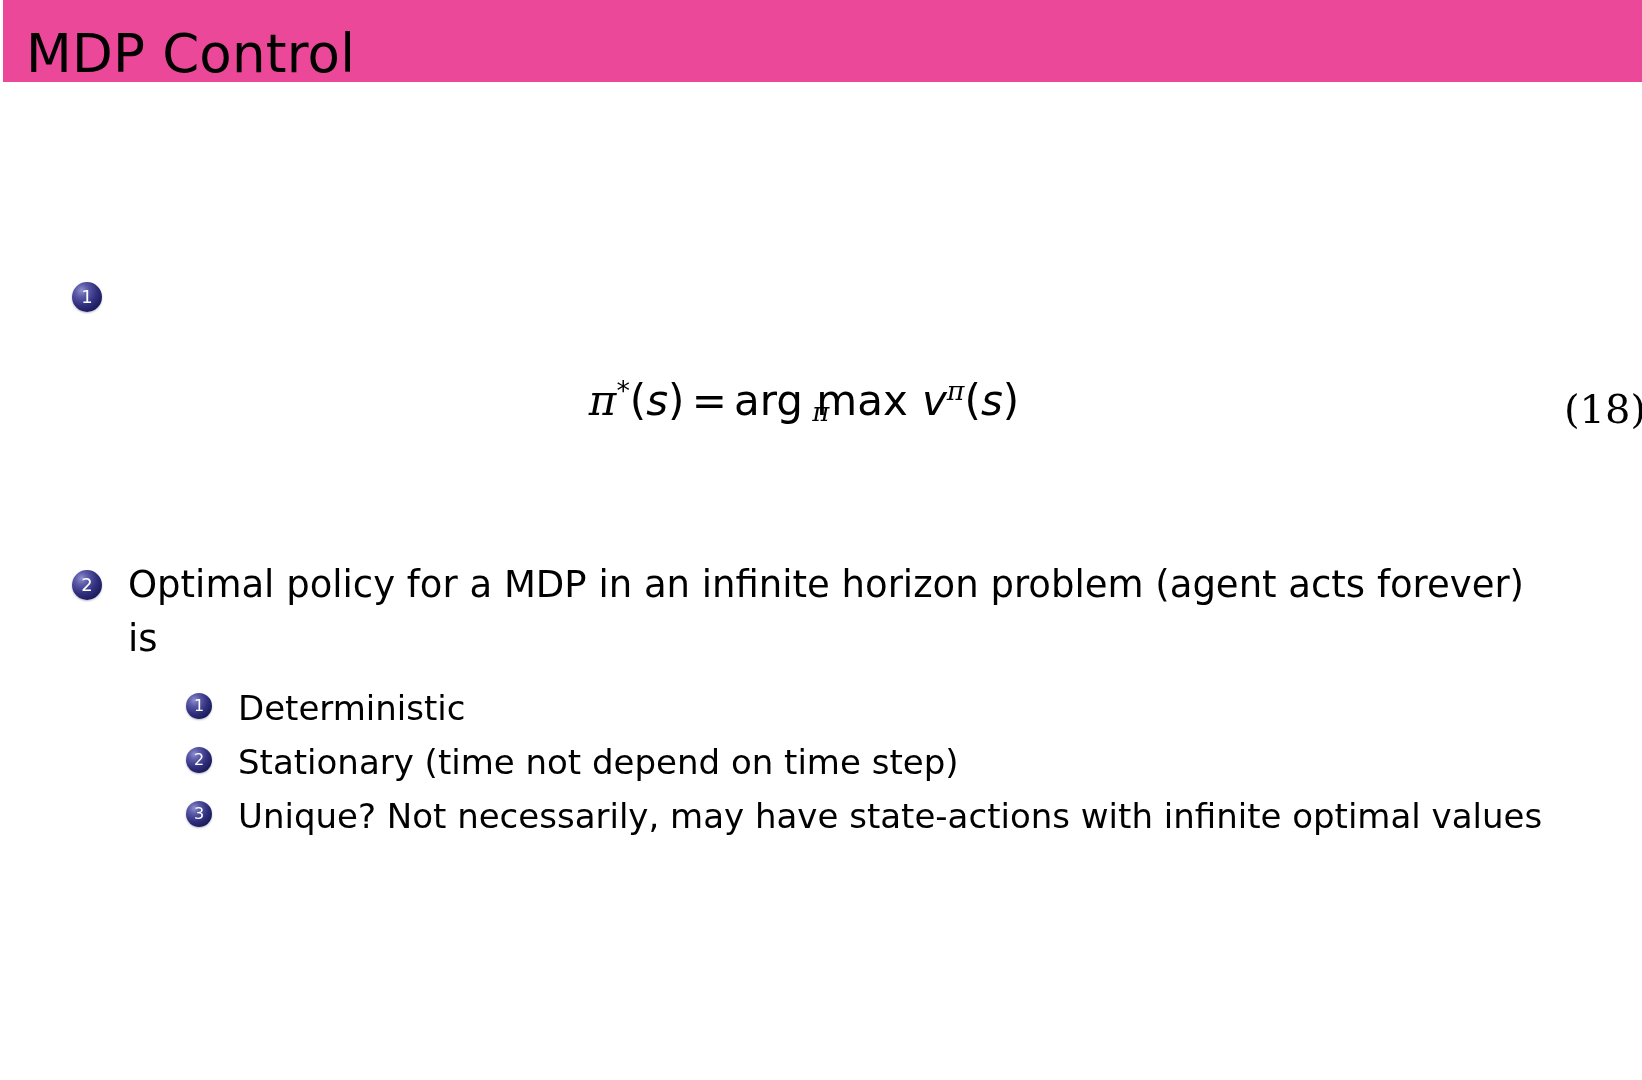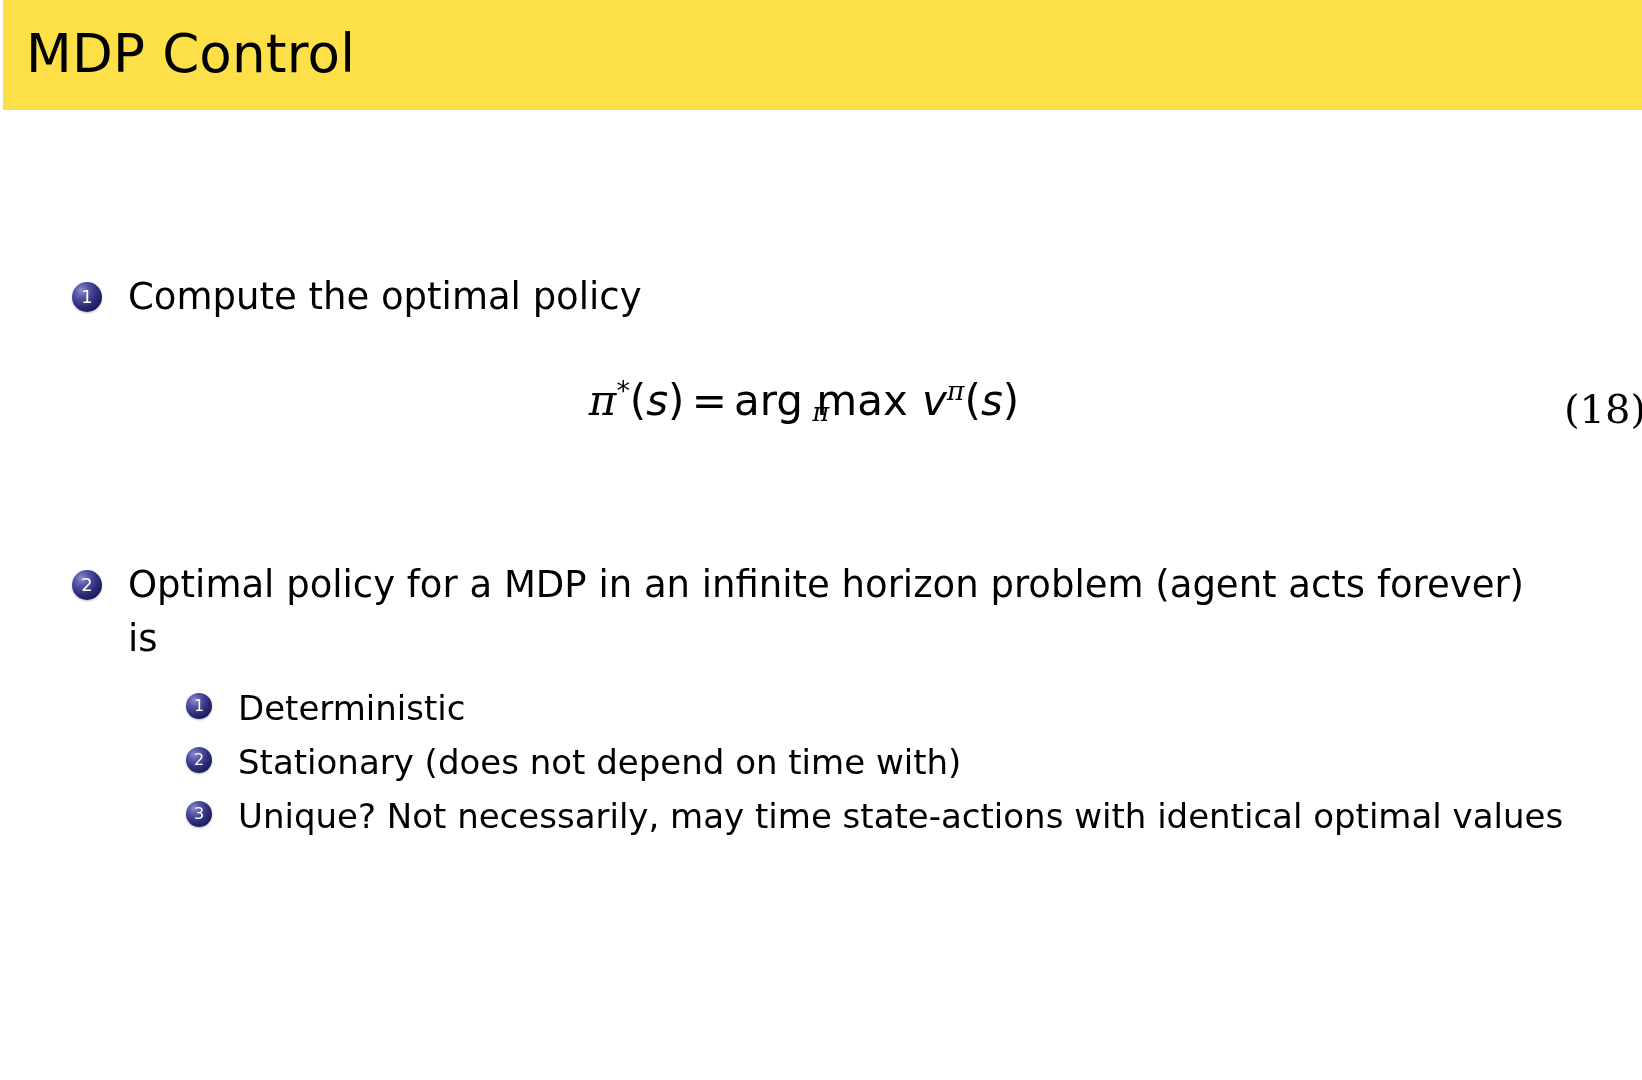--- a/index.html
+++ b/index.html
@@ -16,22 +16,22 @@
     font-family: "DejaVu Sans", "Liberation Sans", sans-serif;
     color: #000000;
   }
 
   
   .title-bar {
     position: absolute;
     left: 0;
     top: 0;
     width: 1642px;
-    height: 110px;
-    background: #fde047;
+    height: 82px;
+    background: #ec4899;
     box-sizing: border-box;
   }
   .title-bar::before {
     
     content: "";
     position: absolute;
     left: 0;
     top: 0;
     width: 3px;
     height: 110px;
@@ -207,21 +207,20 @@
 
 <div class="title-bar">
   <div class="slide-title">MDP Control</div>
 </div>
 
 <div class="frame-body">
 
   <ol class="enum-l1" style="list-style:none;margin:0;padding:0;">
     <li class="item-l1">
       <span class="ball">1</span>
-      <span class="item-text">Compute the optimal policy</span>
     </li>
   </ol>
 
   <div class="equation-block">
     <div class="equation-body">
       <span class="mgreek">π</span><span class="msup mop">*</span><span class="mop">(</span><span class="mi">s</span><span class="mop">)</span><span class="thin"></span><span class="mop">=</span><span class="thin"></span><span class="limop"><span class="mop">arg max</span><span class="limsub mgreek">π</span></span><span class="thin"></span><span class="thin"></span><span class="mi">v</span><span class="msup mgreek">π</span><span class="mop">(</span><span class="mi">s</span><span class="mop">)</span>
     </div>
     <div class="eq-tag">(18)</div>
   </div>
 
@@ -230,23 +229,23 @@
       <span class="ball">2</span>
       <span class="item-text">Optimal policy for a MDP in an infinite horizon problem (agent acts forever) is</span>
 
       <ol class="enum-l2" style="list-style:none;margin-top:16px;padding:0;">
         <li class="item-l2">
           <span class="ball">1</span>
           <span class="item-text">Deterministic</span>
         </li>
         <li class="item-l2">
           <span class="ball">2</span>
-          <span class="item-text">Stationary (does not depend on time with)</span>
+          <span class="item-text">Stationary (time not depend on time step)</span>
         </li>
         <li class="item-l2">
           <span class="ball">3</span>
-          <span class="item-text">Unique? Not necessarily, may time state-actions with identical optimal values</span>
+          <span class="item-text">Unique? Not necessarily, may have state-actions with infinite optimal values</span>
         </li>
       </ol>
     </li>
   </ol>
 
 </div>
 
 </body></html>

